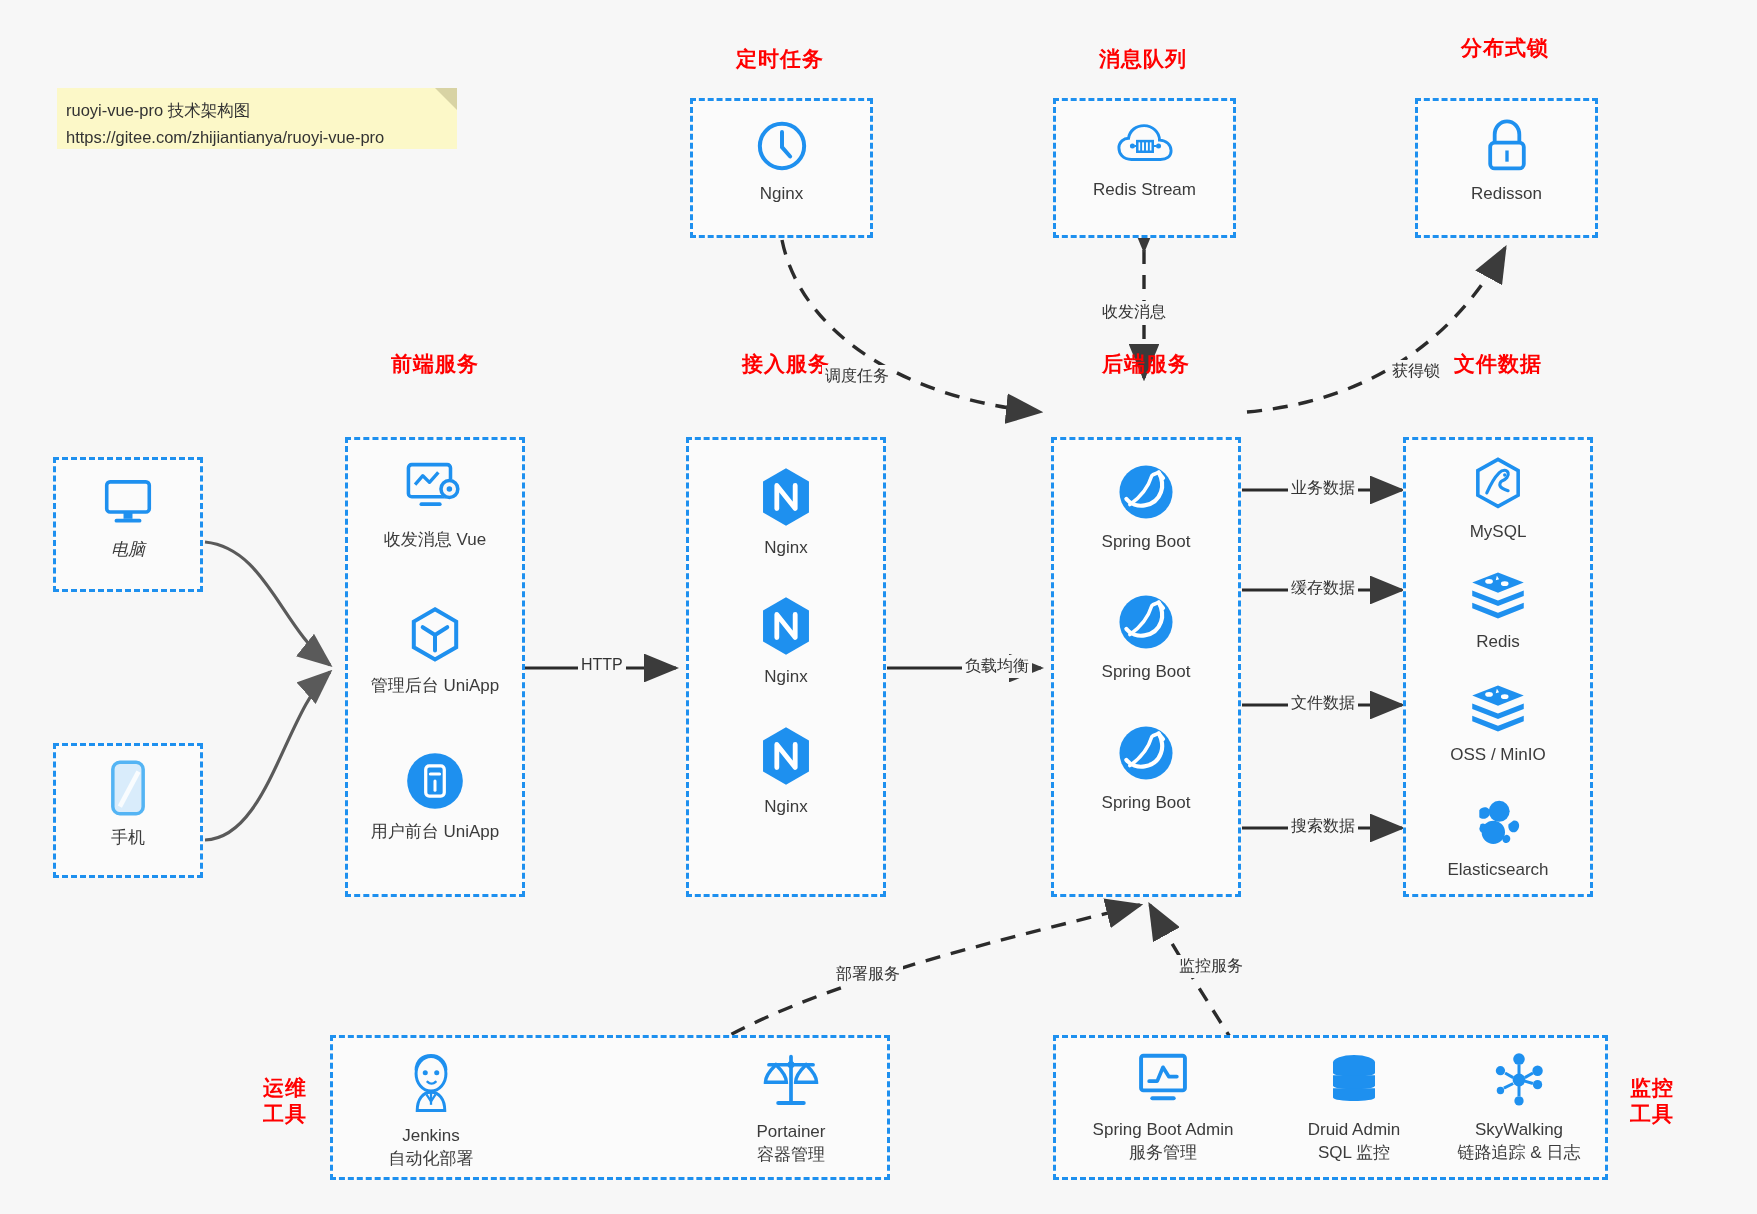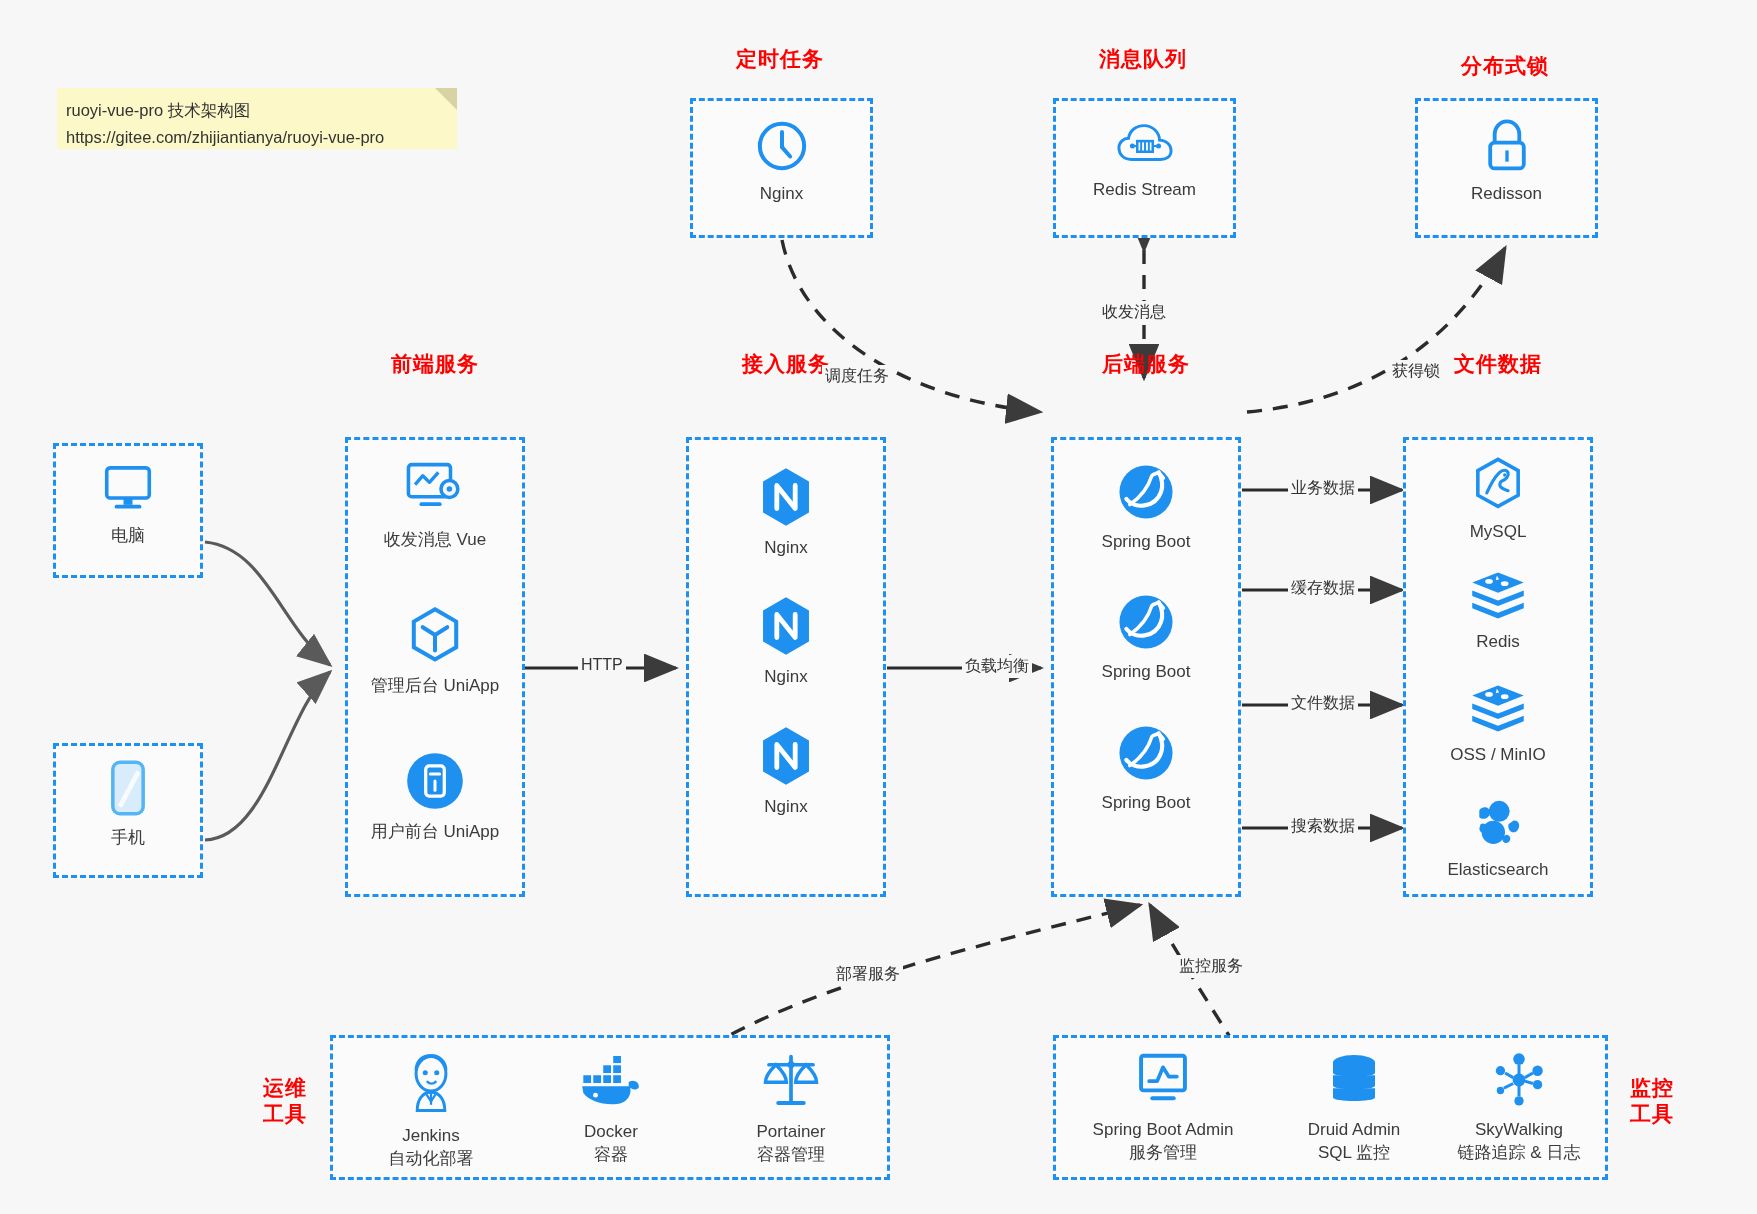--- a/index.html
+++ b/index.html
@@ -143,35 +143,35 @@
           <path d="M26 21 L26 32 M30 21 L30 32 M34 21 L34 32" stroke="#1e90ef" stroke-width="2"></path>
           <circle cx="17" cy="26" r="2.6" fill="#1e90ef"></circle>
           <circle cx="44" cy="26" r="2.6" fill="#1e90ef"></circle>
           <path d="M19 26 L22 26 M38 26 L42 26" stroke="#1e90ef" stroke-width="2"></path>
         </svg>
       </span>
       <span class="lbl">Redis Stream</span>
     </div>
   </div>
 
-  <div class="grp-title" style="left:1415px;top:52px;width:180px;text-align:center;">分布式锁</div>
+  <div class="grp-title" style="left:1415px;top:34px;width:180px;text-align:center;">分布式锁</div>
   <div class="group" style="left:1415px;top:98px;width:183px;height:140px;">
     <div class="node" style="top:17px;">
       <span class="ico">
         <svg width="52" height="56" viewBox="0 0 44 50">
           <path d="M11 22 L11 15 C11 8 16 3 22 3 C28 3 33 8 33 15 L33 22" fill="none" stroke="#1e90ef" stroke-width="3.4"></path>
           <rect x="7" y="22" width="30" height="23" rx="4" fill="none" stroke="#1e90ef" stroke-width="3.4"></rect>
           <path d="M22 29 L22 39" stroke="#1e90ef" stroke-width="3"></path>
         </svg>
       </span>
       <span class="lbl">Redisson</span>
     </div>
   </div>
 
-  <div class="group" style="left:53px;top:443px;width:150px;height:135px;">
+  <div class="group" style="left:53px;top:457px;width:150px;height:135px;font-style:italic;">
     <div class="node" style="top:16px;">
       <span class="ico">
         <svg width="56" height="52" viewBox="0 0 50 46">
           <rect x="6" y="5" width="38" height="27" rx="3" fill="none" stroke="#1e90ef" stroke-width="3.2"></rect>
           <rect x="21" y="32" width="8" height="6" fill="#1e90ef"></rect>
           <rect x="13" y="38" width="24" height="3.4" rx="1.7" fill="#1e90ef"></rect>
         </svg>
       </span>
       <span class="lbl">电脑</span>
     </div>
@@ -361,38 +361,20 @@
           <circle cx="20" cy="18" r="2.2" fill="#1e90ef"></circle>
           <circle cx="30" cy="18" r="2.2" fill="#1e90ef"></circle>
           <path d="M22 26 C24 28 27 28 29 26" fill="none" stroke="#1e90ef" stroke-width="2.2" stroke-linecap="round"></path>
           <path d="M13 51 C13 41 18 35 25 35 C32 35 37 41 37 51 Z" fill="none" stroke="#1e90ef" stroke-width="2.6"></path>
           <path d="M25 35 L25 46" stroke="#1e90ef" stroke-width="2"></path>
           <path d="M21 37 L25 43 L29 37" fill="none" stroke="#1e90ef" stroke-width="2"></path>
         </svg>
       </span>
       <span class="lbl">Jenkins</span>
       <span class="lbl2">自动化部署</span>
-    </div>
-    <div class="hnode" style="left:198px;top:18px;width:160px;">
-      <span class="ico">
-        <svg width="62" height="54" viewBox="0 0 56 48">
-          <rect x="12" y="17" width="7" height="7" fill="#1e90ef"></rect>
-          <rect x="21" y="17" width="7" height="7" fill="#1e90ef"></rect>
-          <rect x="30" y="17" width="7" height="7" fill="#1e90ef"></rect>
-          <rect x="21" y="8" width="7" height="7" fill="#1e90ef"></rect>
-          <rect x="30" y="8" width="7" height="7" fill="#1e90ef"></rect>
-          <rect x="30" y="-1" width="7" height="7" fill="#1e90ef"></rect>
-          <rect x="3" y="17" width="7" height="7" fill="#1e90ef"></rect>
-          <path d="M2 27 L45 27 C47 33 44 42 33 43 C20 44 8 40 3 33 Z" fill="#1e90ef"></path>
-          <path d="M44 23 C49 20 54 24 53 28 C51 31 46 30 44 27" fill="#1e90ef"></path>
-          <circle cx="14" cy="35" r="2.2" fill="#ffffff"></circle>
-        </svg>
-      </span>
-      <span class="lbl">Docker</span>
-      <span class="lbl2">容器</span>
     </div>
     <div class="hnode" style="left:378px;top:14px;width:160px;">
       <span class="ico">
         <svg width="58" height="58" viewBox="0 0 50 50">
           <path d="M25 4 L25 44" stroke="#1e90ef" stroke-width="3.2" stroke-linecap="round"></path>
           <path d="M6 11 L44 11" stroke="#1e90ef" stroke-width="3.2" stroke-linecap="round"></path>
           <circle cx="25" cy="11" r="3" fill="#1e90ef"></circle>
           <path d="M3 26 C3 19 9 14 12 11 C15 14 21 19 21 26 Z" fill="none" stroke="#1e90ef" stroke-width="3"></path>
           <path d="M29 26 C29 19 35 14 38 11 C41 14 47 19 47 26 Z" fill="none" stroke="#1e90ef" stroke-width="3"></path>
           <path d="M14 44 L36 44" stroke="#1e90ef" stroke-width="3.4" stroke-linecap="round"></path>

